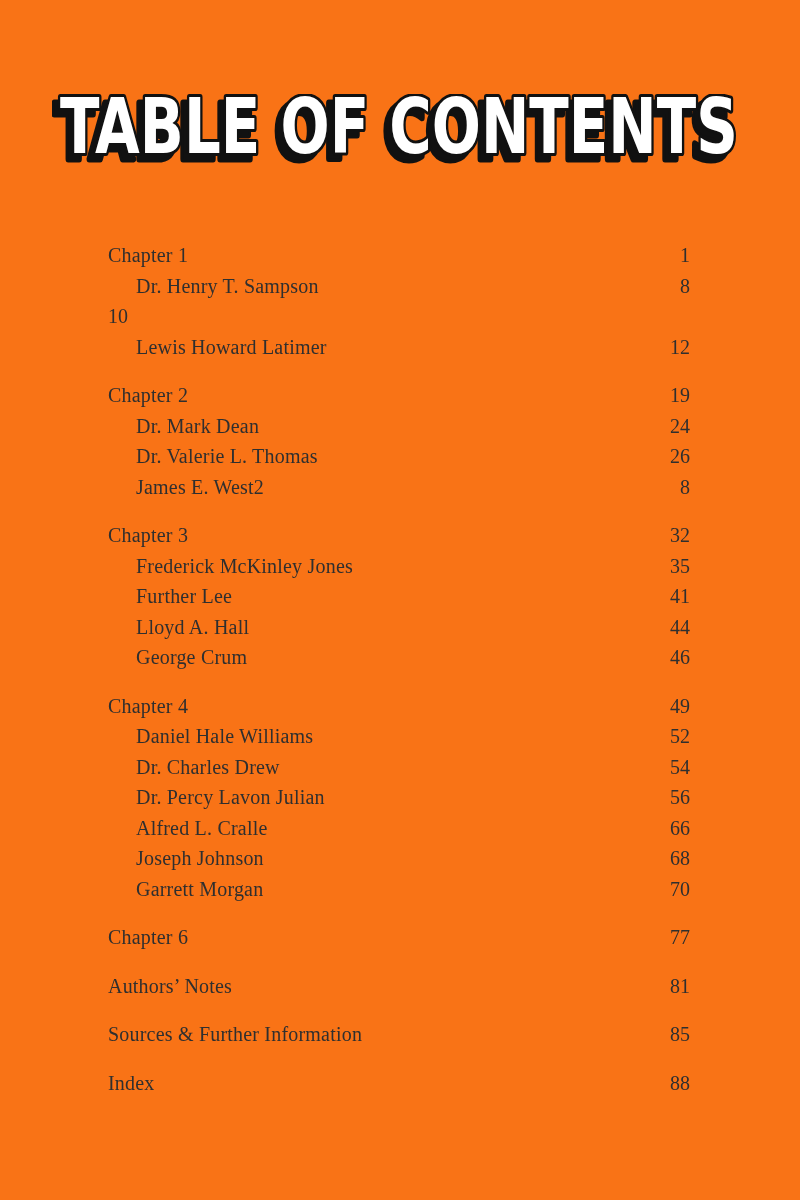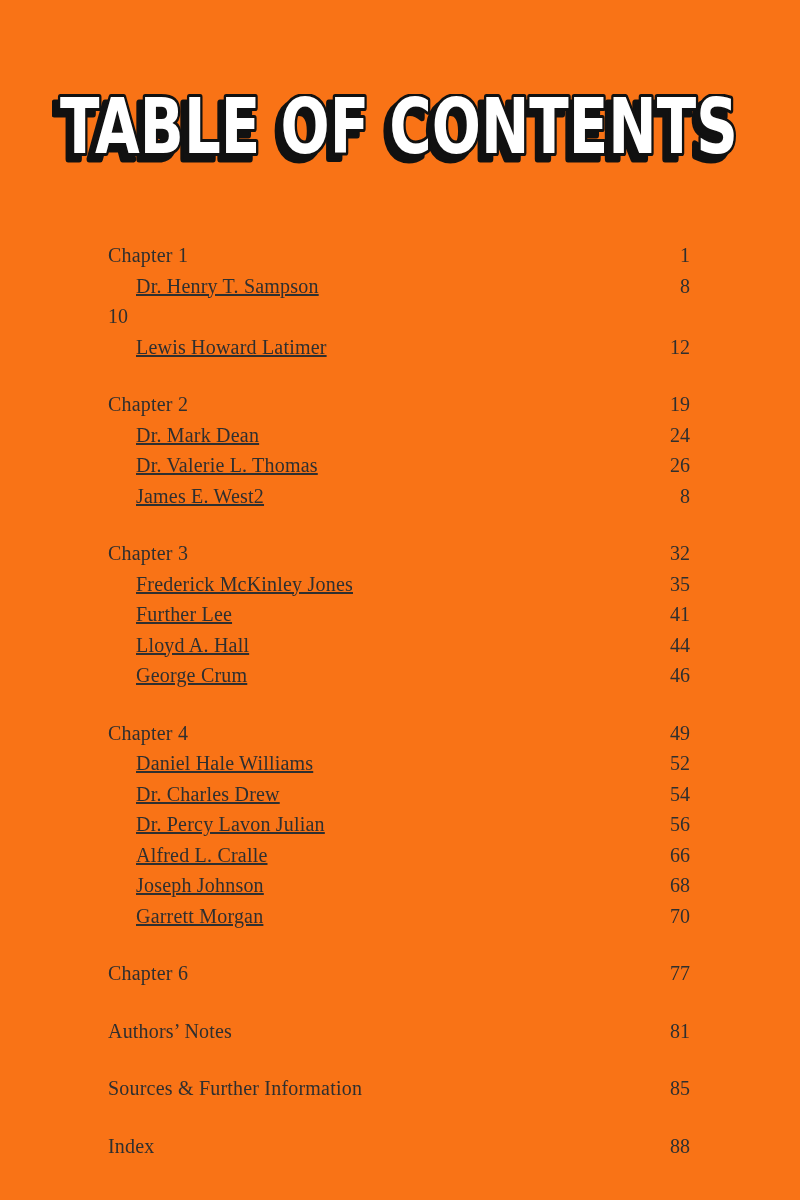--- a/index.html
+++ b/index.html
@@ -54,22 +54,22 @@
   .row {
     display: flex;
     justify-content: space-between;
     align-items: baseline;
     height: 30.5px;
     line-height: 30.5px;
     font-size: 20px;
     color: #2f2f2f;
   }
   .row.chapter { padding-left: 0; margin-top: 44px; }
-  .row.sub .label { padding-left: 28px; text-decoration: underline; }
-  .row.gap { margin-top: 27px; }
+  .row.sub .label { padding-left: 28px; }
+  .row.gap { margin-top: 18px; }
   .label {
     white-space: nowrap;
     letter-spacing: 0.2px;
   }
   .pagenum {
     white-space: nowrap;
     text-align: right;
   }
 </style>
 </head>

